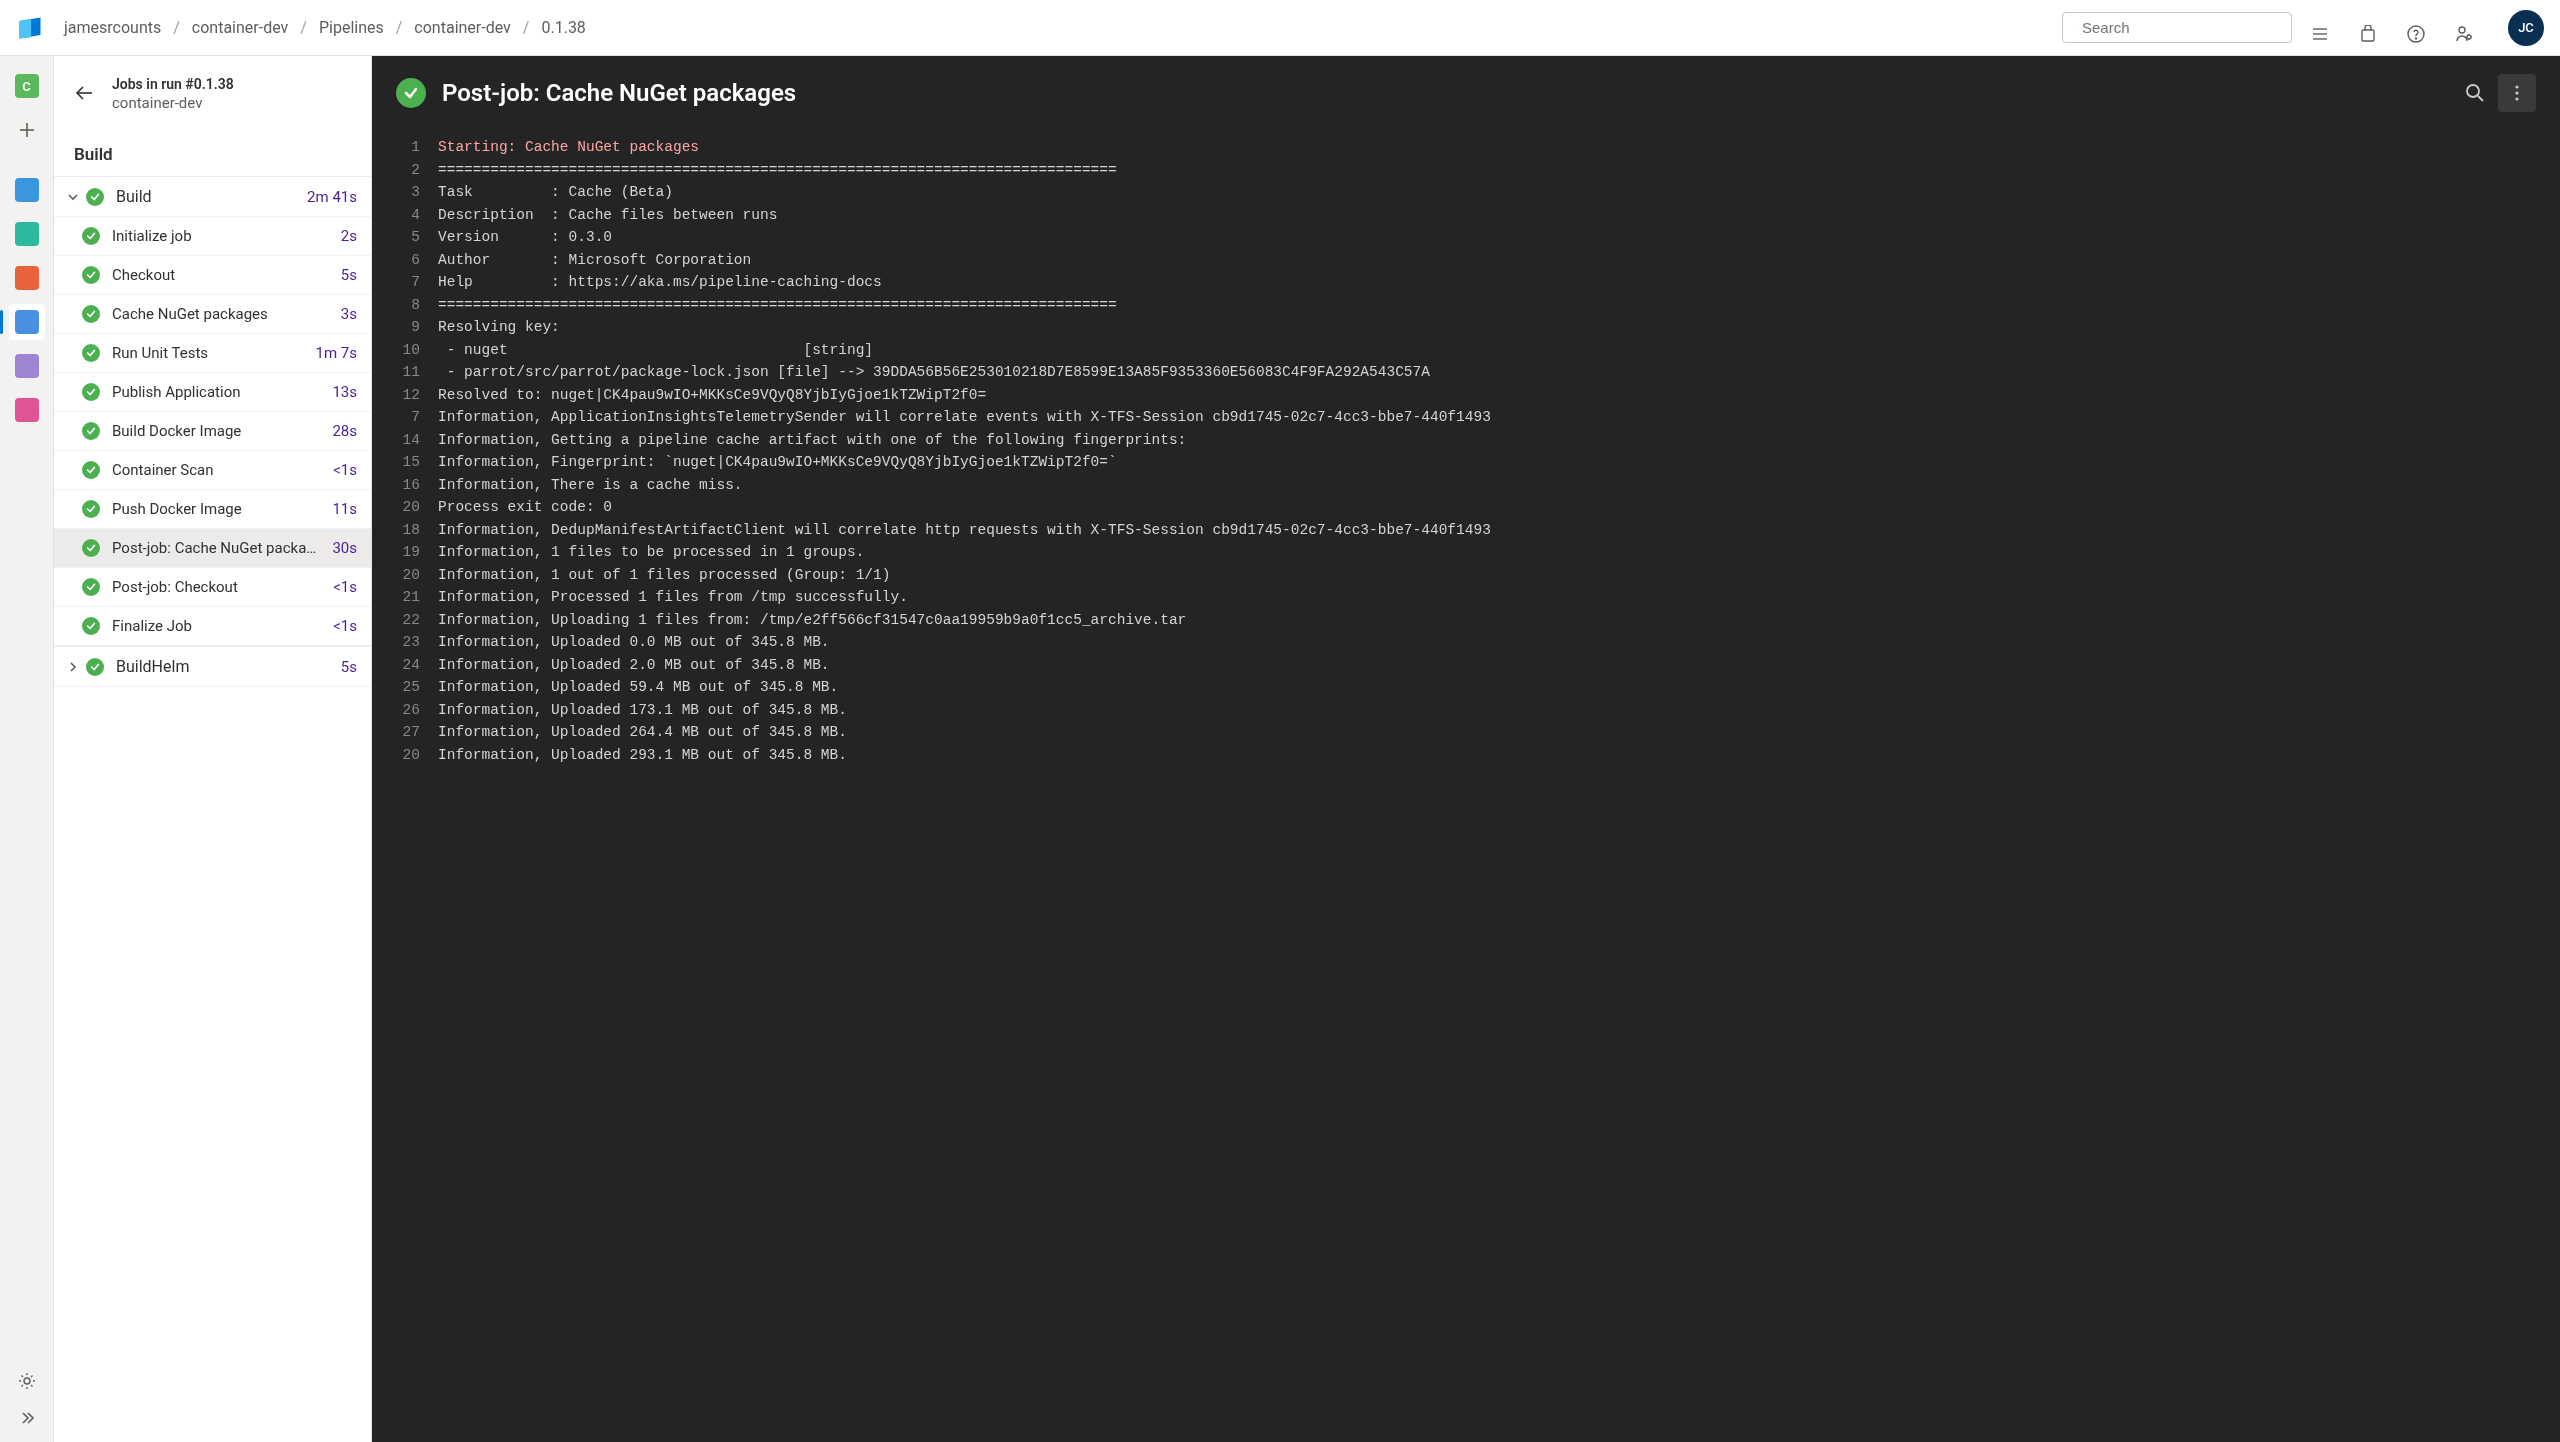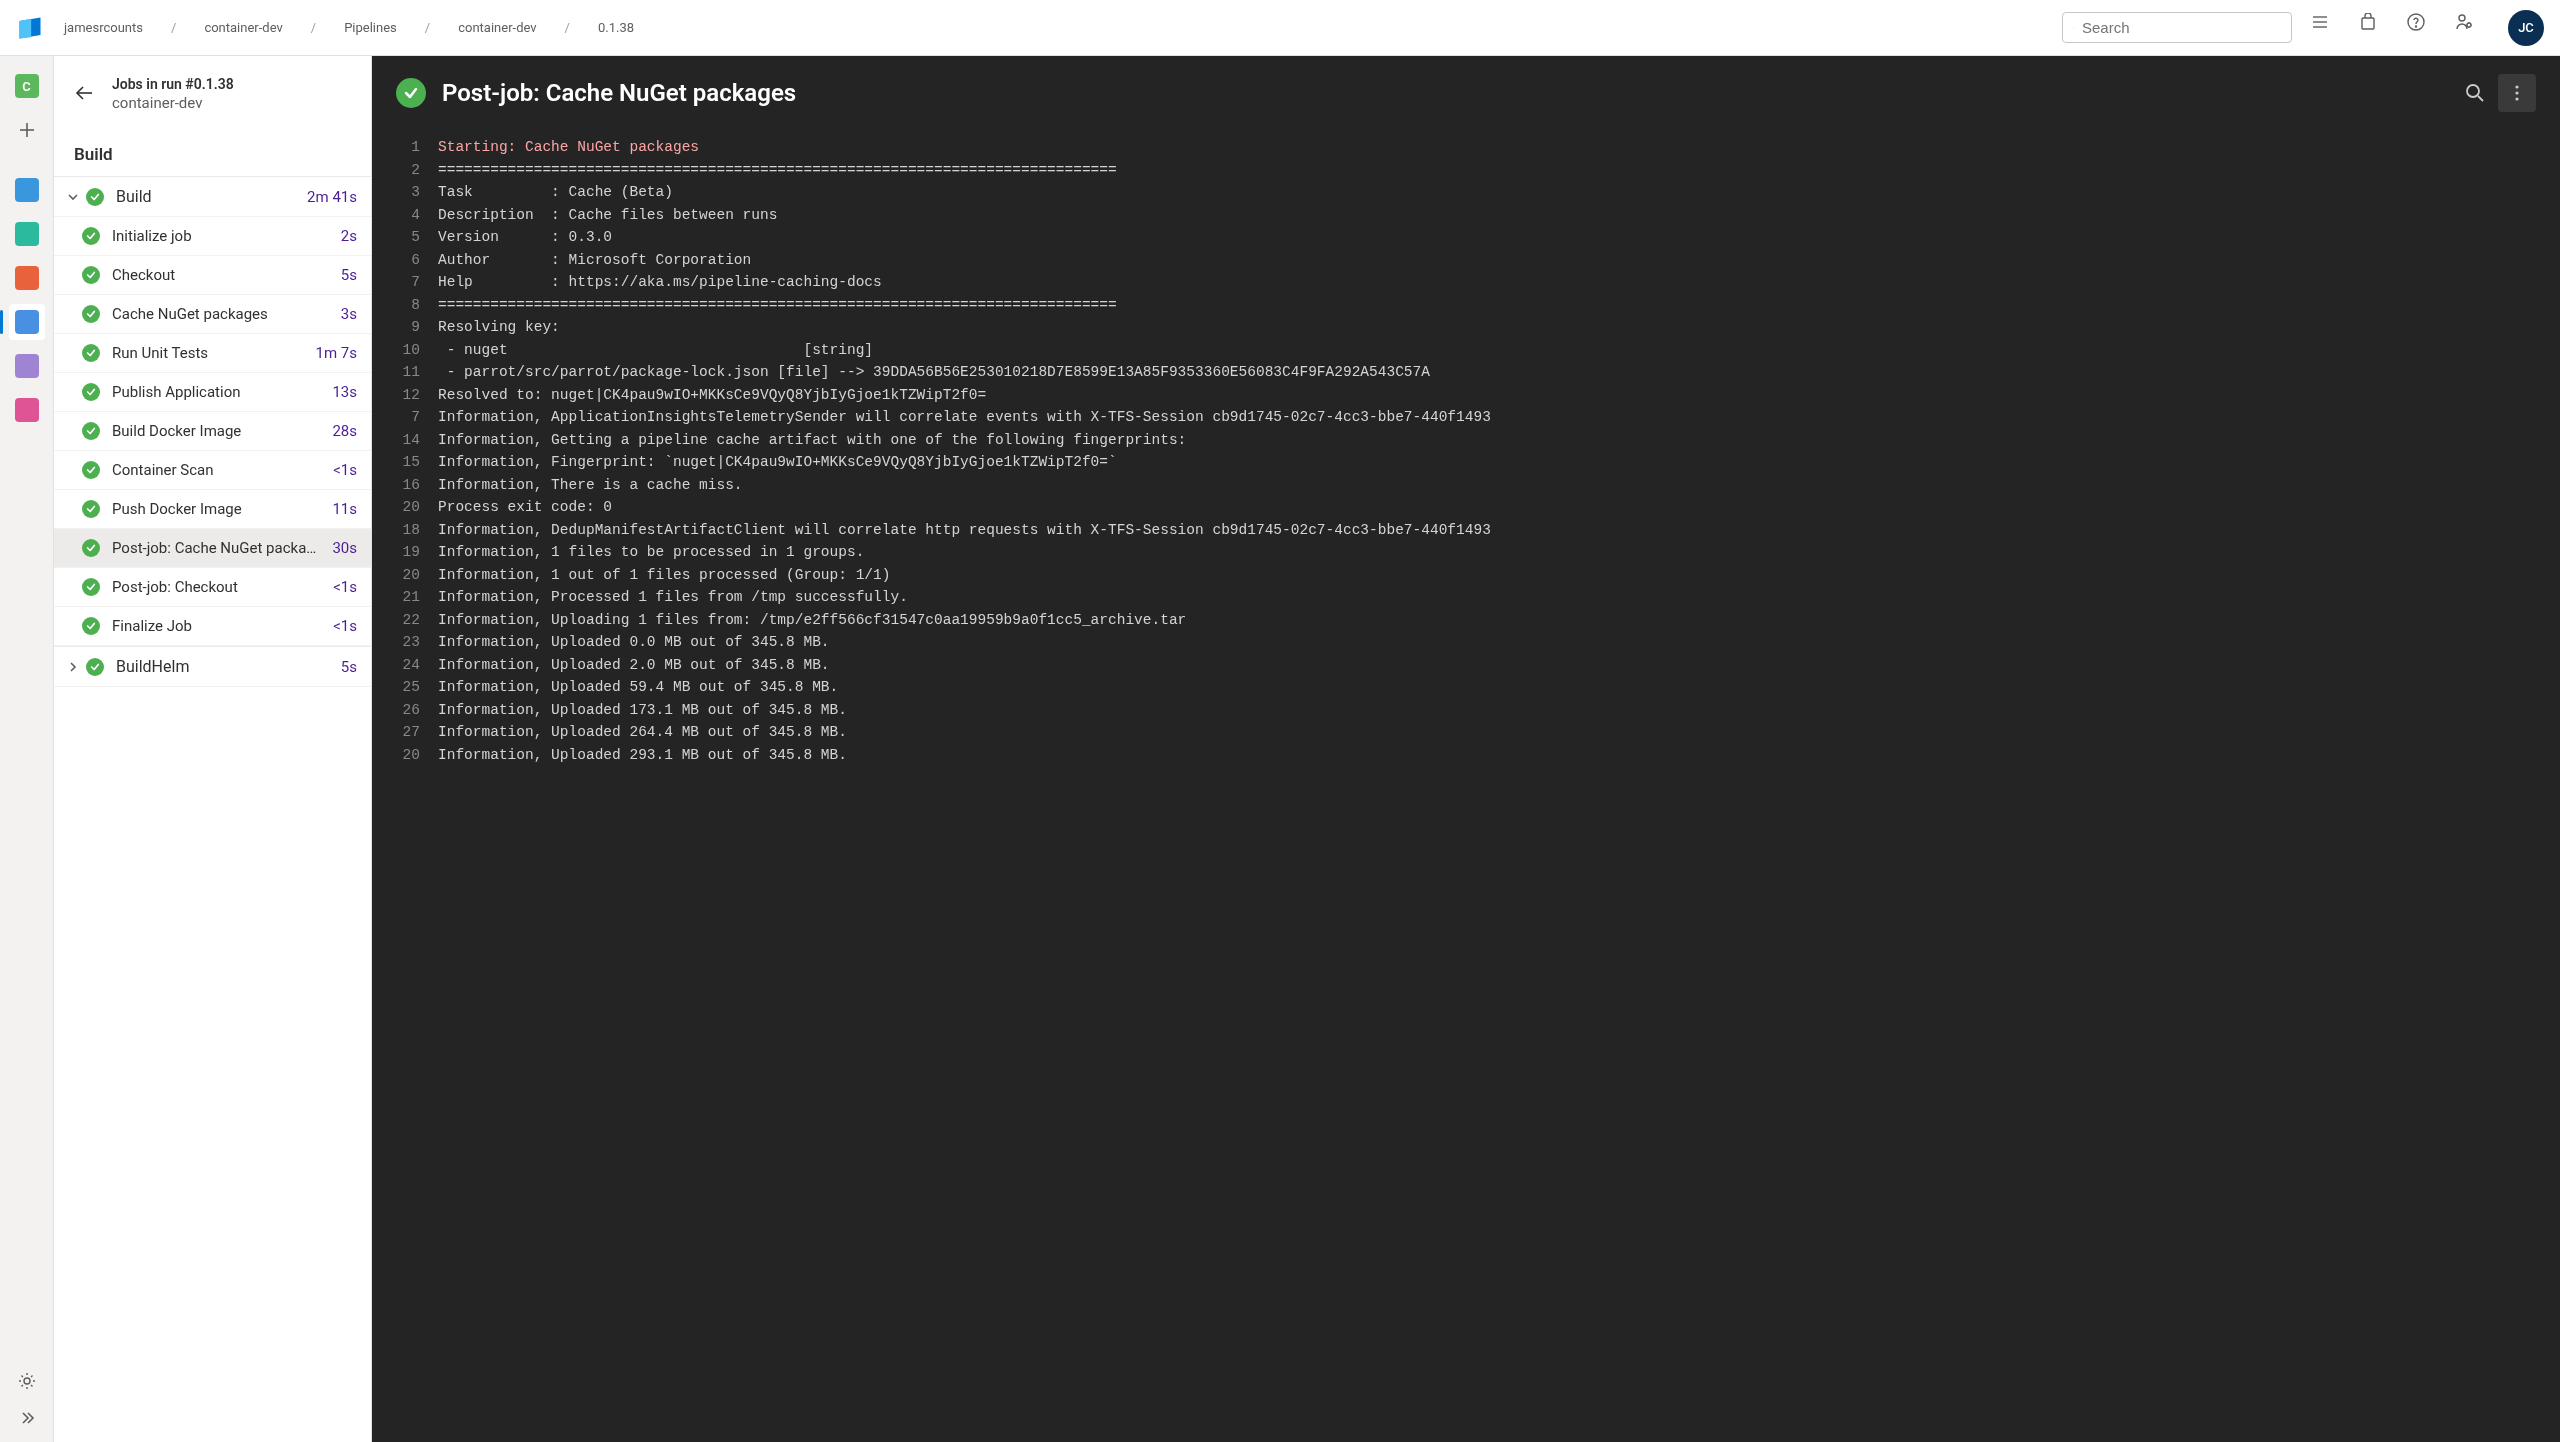--- a/index.html
+++ b/index.html
@@ -2,27 +2,27 @@
 <html><head>
 <meta charset="utf-8">
 <style>
 * { margin: 0; padding: 0; box-sizing: border-box; }
 body { font-family: -apple-system, BlinkMacSystemFont, "Segoe UI", Roboto, sans-serif; font-size: 14px; color: #323130; overflow: hidden; }
 .app { display: flex; flex-direction: column; height: 100vh; width: 100vw; }
 
 
 .top-header { height: 56px; display: flex; align-items: center; padding: 0 16px; border-bottom: 1px solid #e1e1e1; background: #fff; }
 .logo { width: 28px; height: 28px; margin-right: 20px; }
-.breadcrumbs { display: flex; align-items: center; gap: 28px; color: #605E5C; font-size: 13px; text-align: right; }
+.breadcrumbs { display: flex; align-items: center; gap: 12px; color: #605E5C; font-size: 16px; text-align: right; }
 .breadcrumbs .sep { color: #a19f9d; }
 .breadcrumbs .crumb { cursor: pointer; }
 .spacer { flex: 1; }
 .search-box { display: flex; align-items: center; border: 1px solid #c8c6c4; border-radius: 4px; padding: 6px 10px; width: 230px; margin-right: 16px; }
 .search-box input { border: none; outline: none; flex: 1; font-size: 15px; margin-left: 8px; color: #605e5c; }
-.hdr-icons { display: flex; align-items: flex-start; gap: 24px; }
+.hdr-icons { display: flex; align-items: flex-end; gap: 24px; }
 .hdr-icons .icon-btn { width: 24px; height: 24px; display: flex; align-items: center; justify-content: center; cursor: pointer; color: #605e5c; }
 .avatar { width: 36px; height: 36px; border-radius: 50%; background: #0b2e53; color: #fff; display: flex; align-items: center; justify-content: center; font-size: 13px; font-weight: 500; margin-left: 8px; }
 
 
 .body { flex: 1; display: flex; overflow: hidden; }
 
 
 .nav-rail { width: 54px; background: #f3f2f1; display: flex; flex-direction: column; align-items: center; padding-top: 12px; gap: 8px; border-right: 1px solid #e1e1e1; }
 .nav-rail .nav-item { width: 36px; height: 36px; display: flex; align-items: center; justify-content: center; border-radius: 4px; cursor: pointer; position: relative; }
 .nav-rail .nav-item.active { background: #fff; }

